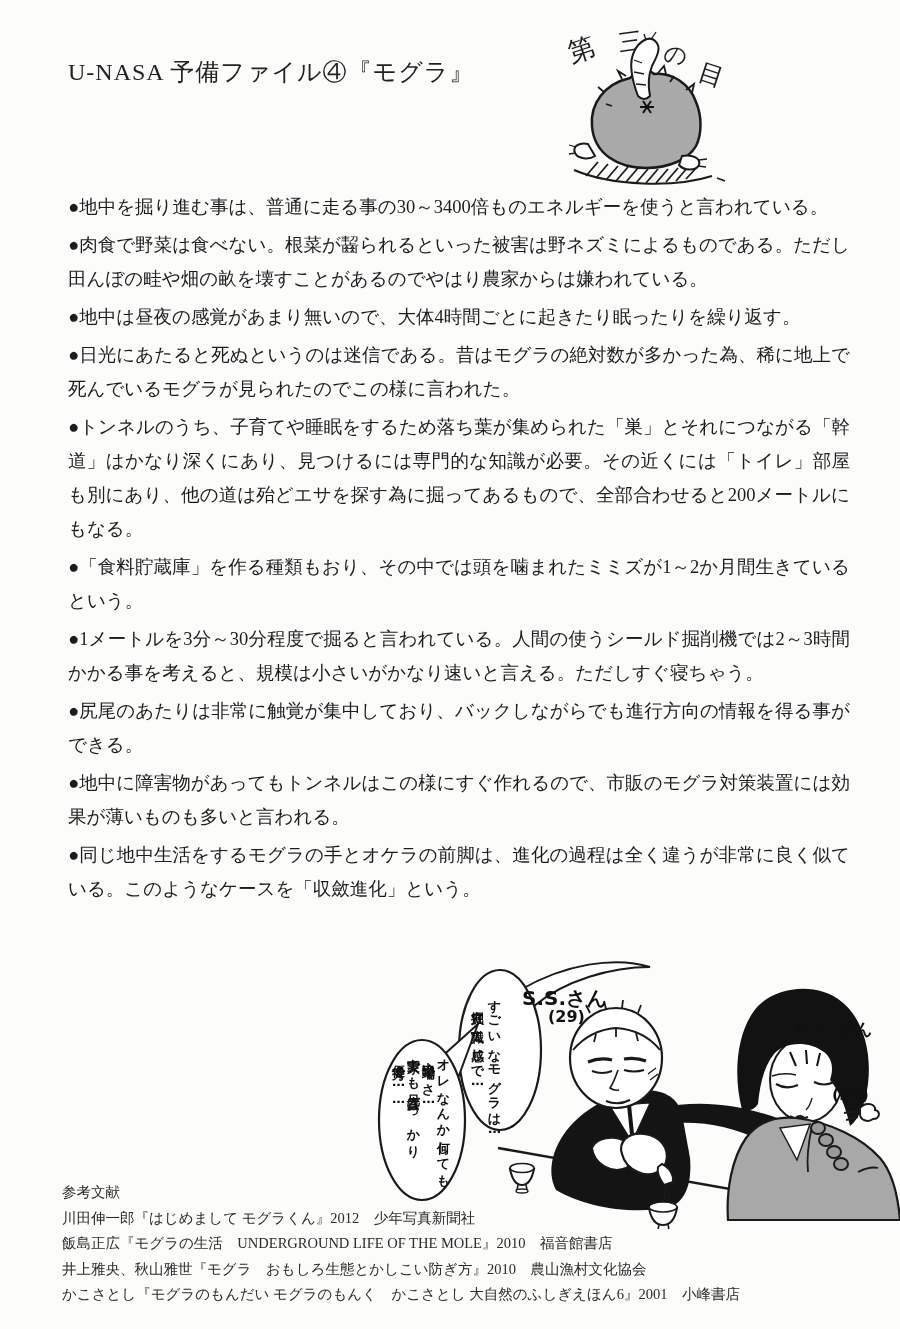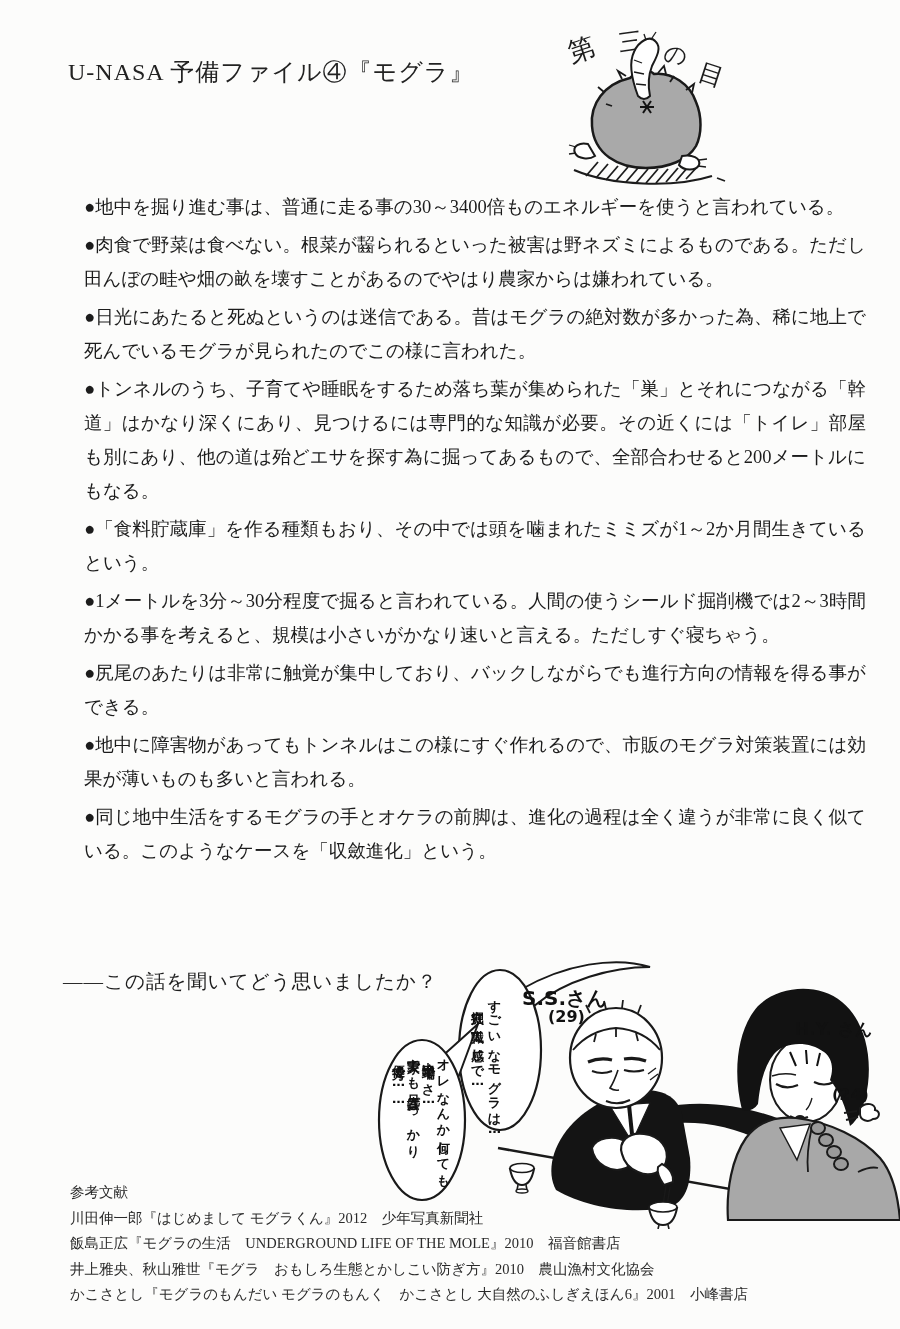--- a/index.html
+++ b/index.html
@@ -14,30 +14,29 @@
   }
   .title{
     position:absolute;left:68px;top:56px;
     font-size:24px;letter-spacing:1px;color:#222;
     font-family:"Liberation Serif", serif;
   }
   .facts{
     position:absolute;left:68px;top:190px;width:782px;
     font-size:18.5px;line-height:34px;
     text-align:justify;
-    margin-left:16px;
   }
   .facts p{margin:0 0 4px 0;}
   .question{
     position:absolute;left:63px;top:968px;
     font-size:19.5px;letter-spacing:1px;
   }
   .refs{
     position:absolute;left:62px;top:1180px;width:820px;
-    font-size:14.5px;line-height:25.5px;color:#2a2a2a;margin-left:8px;
+    font-size:14.5px;line-height:25.5px;color:#2a2a2a;
   }
   .refs div{white-space:nowrap;}
   svg{position:absolute;}
   .sketch-caption{
     font-family:"DejaVu Sans", sans-serif;
   }
   .label{
     position:absolute;
     font-family:"DejaVu Sans", sans-serif;
     font-weight:600;color:#111;
@@ -117,30 +116,30 @@
     <path fill="#fff" stroke="#1a1a1a" stroke-width="2" d="M130,148 C140,146 149,150 147,157 C144,163 132,163 127,157 Z"></path>
     <g stroke="#1a1a1a" stroke-width="1.3">
         <line x1="147" y1="152" x2="155" y2="151"></line>
         <line x1="146" y1="158" x2="154" y2="159"></line>
       </g>
   </svg>
 
   <div class="facts">
     <p>●地中を掘り進む事は、普通に走る事の30～3400倍ものエネルギーを使うと言われている。</p>
     <p>●肉食で野菜は食べない。根菜が齧られるといった被害は野ネズミによるものである。ただし田んぼの畦や畑の畝を壊すことがあるのでやはり農家からは嫌われている。</p>
+    <p>●地中は昼夜の感覚があまり無いので、大体4時間ごとに起きたり眠ったりを繰り返す。</p>
     <p>●日光にあたると死ぬというのは迷信である。昔はモグラの絶対数が多かった為、稀に地上で死んでいるモグラが見られたのでこの様に言われた。</p>
     <p>●トンネルのうち、子育てや睡眠をするため落ち葉が集められた「巣」とそれにつながる「幹道」はかなり深くにあり、見つけるには専門的な知識が必要。その近くには「トイレ」部屋も別にあり、他の道は殆どエサを探す為に掘ってあるもので、全部合わせると200メートルにもなる。</p>
     <p>●「食料貯蔵庫」を作る種類もおり、その中では頭を噛まれたミミズが1～2か月間生きているという。</p>
     <p>●1メートルを3分～30分程度で掘ると言われている。人間の使うシールド掘削機では2～3時間かかる事を考えると、規模は小さいがかなり速いと言える。ただしすぐ寝ちゃう。</p>
     <p>●尻尾のあたりは非常に触覚が集中しており、バックしながらでも進行方向の情報を得る事ができる。</p>
     <p>●地中に障害物があってもトンネルはこの様にすぐ作れるので、市販のモグラ対策装置には効果が薄いものも多いと言われる。</p>
     <p>●同じ地中生活をするモグラの手とオケラの前脚は、進化の過程は全く違うが非常に良く似ている。このようなケースを「収斂進化」という。</p>
   </div>
 
-  <div class="question">――この話を聞いてどう思いましたか？</div>
 
   <svg style="left:360px;top:958px;" width="540" height="271" viewBox="0 0 540 271">
 
     <line x1="138" y1="190" x2="540" y2="261" stroke="#1a1a1a" stroke-width="2.5"></line>
     <g stroke="#1a1a1a" stroke-width="1.5">
       <line x1="205" y1="209" x2="216" y2="200"></line>
         <line x1="215" y1="211" x2="226" y2="202"></line>
       <line x1="225" y1="213" x2="236" y2="204"></line>
         <line x1="235" y1="214" x2="246" y2="205"></line>
       <line x1="245" y1="216" x2="256" y2="207"></line>

